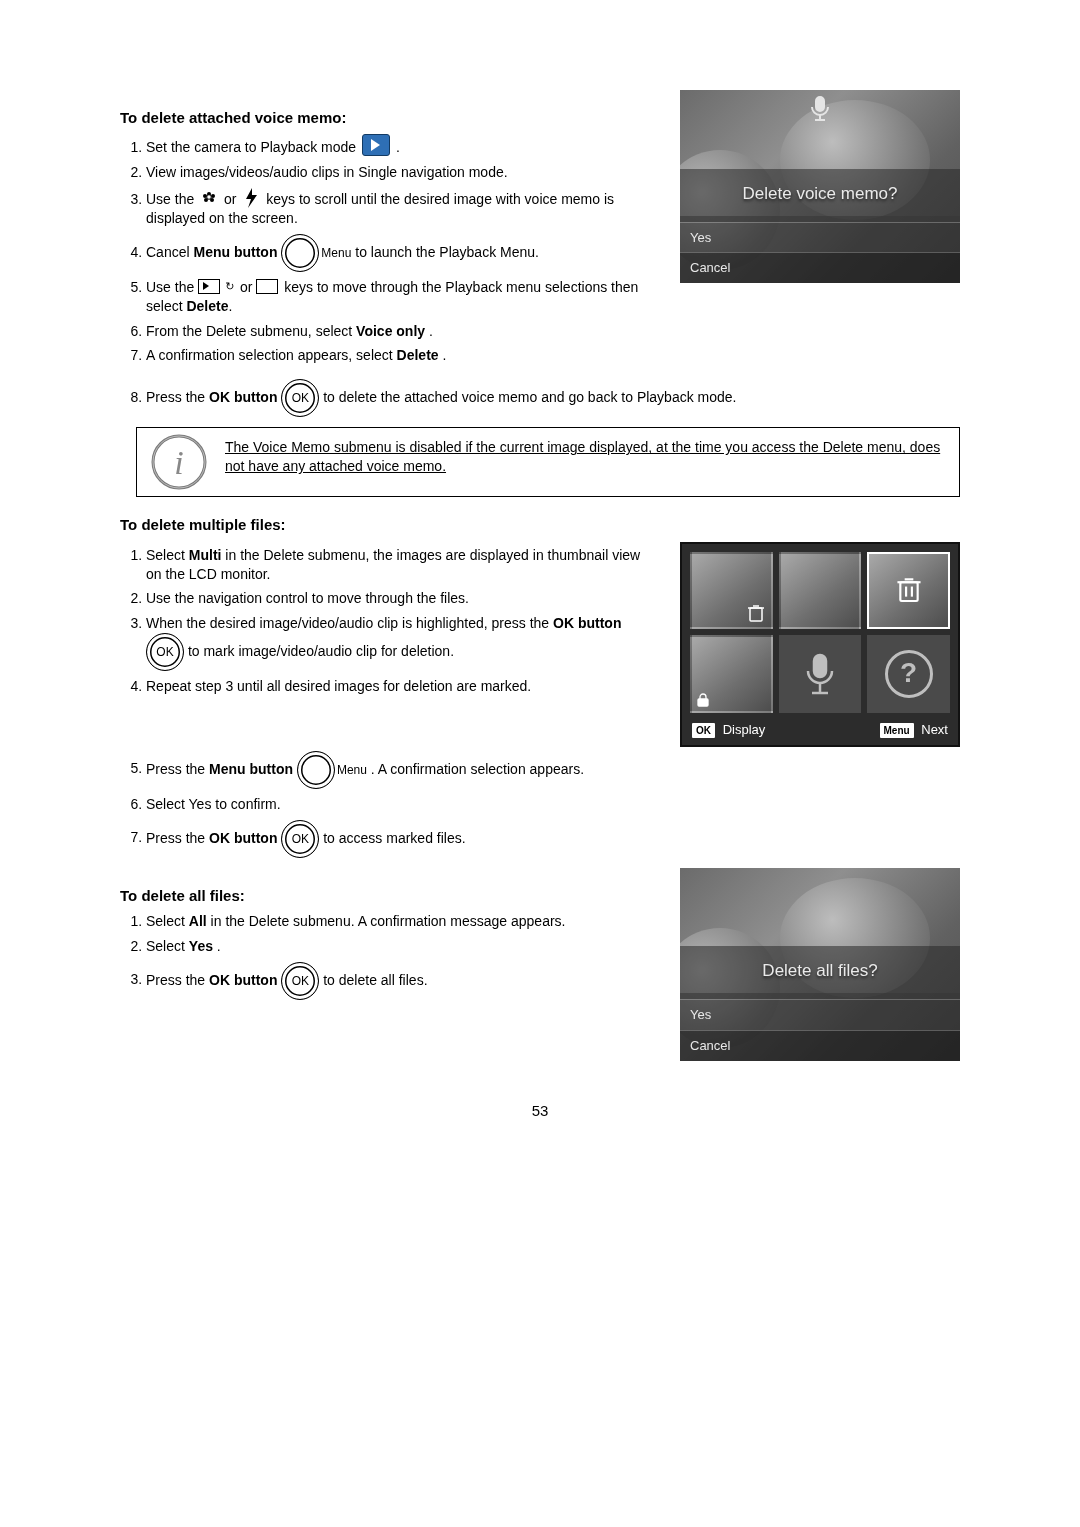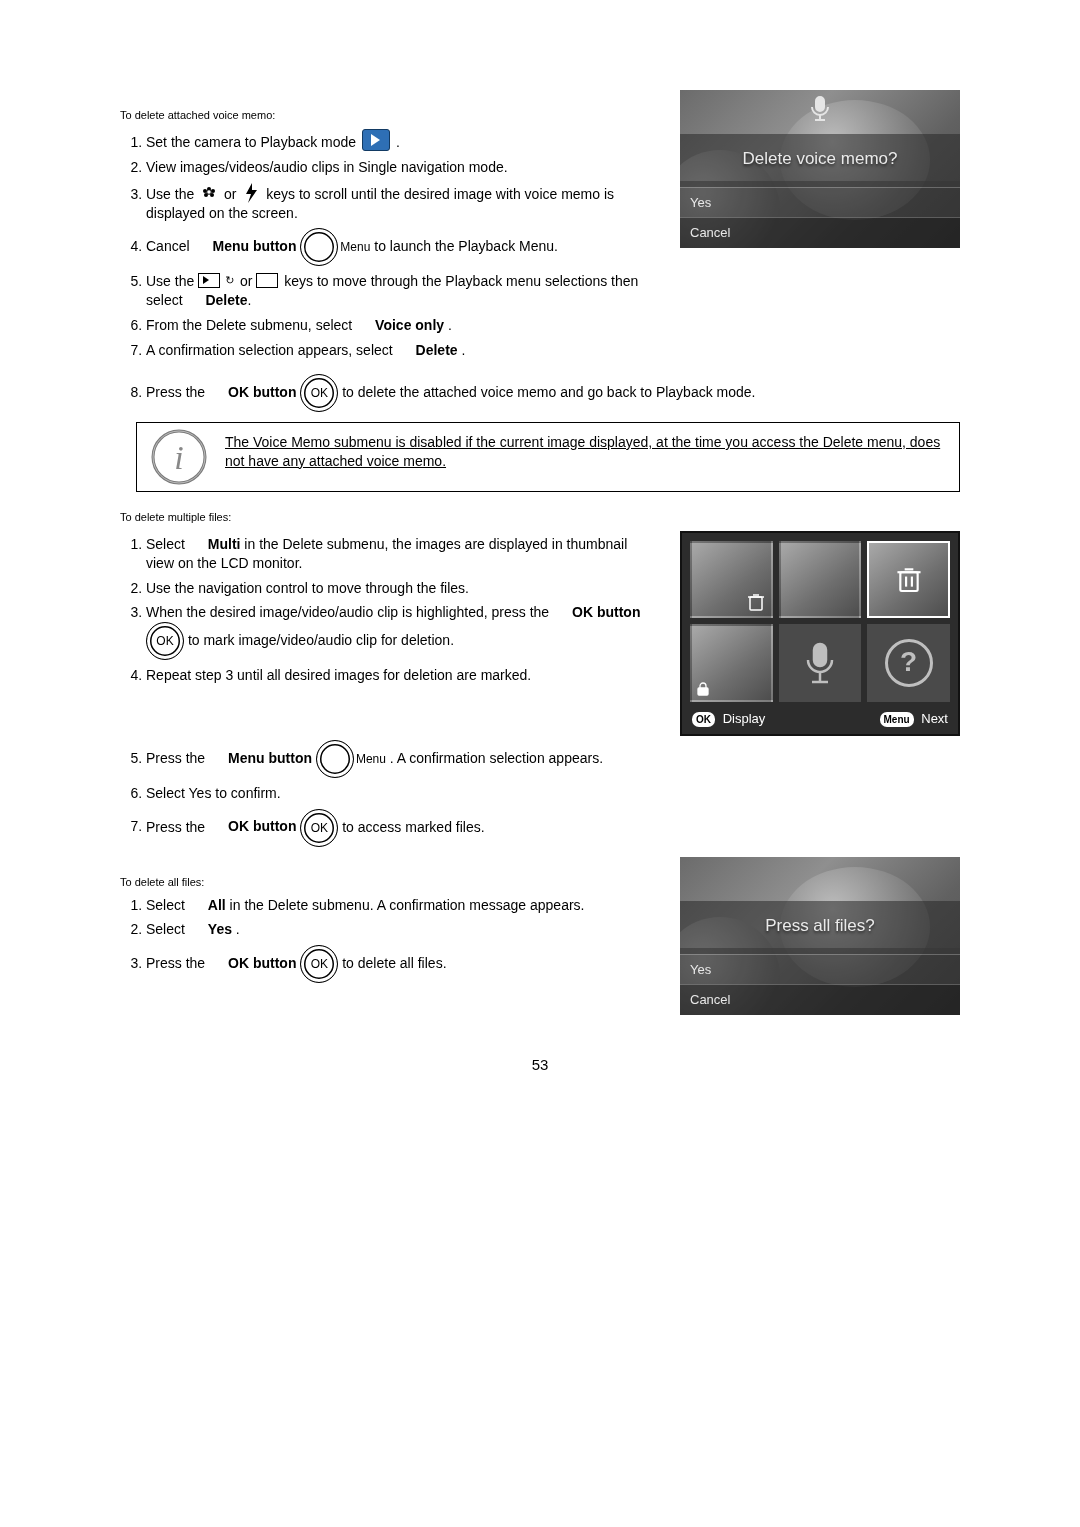--- a/index.html
+++ b/index.html
@@ -7,22 +7,22 @@
     font-size: 14px;
     color: #000;
     background: #fff;
     margin: 0;
     padding: 90px 120px 60px 120px;
     width: 1080px;
     box-sizing: border-box;
     line-height: 1.35;
   }
   h3 {
-    font-size: 11px;
-    font-weight: normal;
+    font-size: 15px;
+    font-weight: bold;
     margin: 18px 0 6px 0;
   }
   ol {
     margin: 4px 0 10px 0;
     padding-left: 26px;
   }
   ol li {
     margin-bottom: 6px;
     padding-right: 8px;
   }
@@ -33,21 +33,21 @@
   }
   .left {
     flex: 1;
   }
   .right {
     flex: 0 0 280px;
   }
   .screenshot {
     position: relative;
     width: 280px;
-    height: 158px;
+    height: 193px;
     background: linear-gradient(135deg,#6b6b6b 0%,#8f8f8f 35%,#616161 70%,#4e4e4e 100%);
     overflow: hidden;
   }
   .dialog-overlay {
     position: absolute;
     bottom: 0; left: 0; right: 0;
     background: rgba(40,40,40,0.55);
   }
   .dialog-title {
     color: #eaeaea;
@@ -240,31 +240,31 @@
     color:#fff;
     font-size:13px;
     padding:0 2px 4px 2px;
   }
   .pill {
     display:inline-block;
     background:#fff;
     color:#000;
     font-size:10px;
     font-weight:bold;
-    border-radius:7px;
+    border-radius:1px;
     padding:1px 4px;
     margin-right:4px;
     vertical-align:middle;
   }
   .pagenum {
     text-align:center;
     font-size:15px;
     margin-top:40px;
   }
-  b { font-weight:bold;margin-left:19px; }
+  b { font-weight:bold; }
 </style>
 </head>
 <body>
 
 <div class="cols">
   <div class="left">
     <h3>To delete attached voice memo:</h3>
     <ol>
       <li>
         <span>Set the camera to Playback mode </span>
@@ -479,21 +479,21 @@
         <span class="circle-btn ok"></span>
         <span> to delete all files.</span>
       </li>
     </ol>
   </div>
   <div class="right">
     <div class="screenshot">
       <div class="cat-blob" style="left:100px;top:10px;width:150px;height:120px;"></div>
       <div class="cat-blob" style="left:-20px;top:60px;width:120px;height:120px;opacity:0.9;"></div>
       <div class="dialog-overlay">
-        <div class="dialog-title">Press all files?</div>
+        <div class="dialog-title">Delete all files?</div>
         <div class="dialog-row strip"></div>
         <div class="dialog-row sel">Yes</div>
         <div class="dialog-row">Cancel</div>
       </div>
     </div>
   </div>
 </div>
 
 <div class="pagenum">53</div>
 

